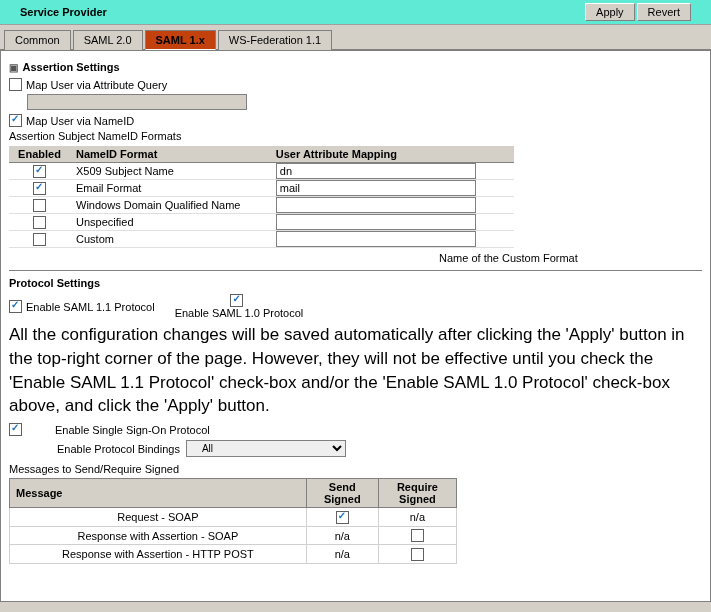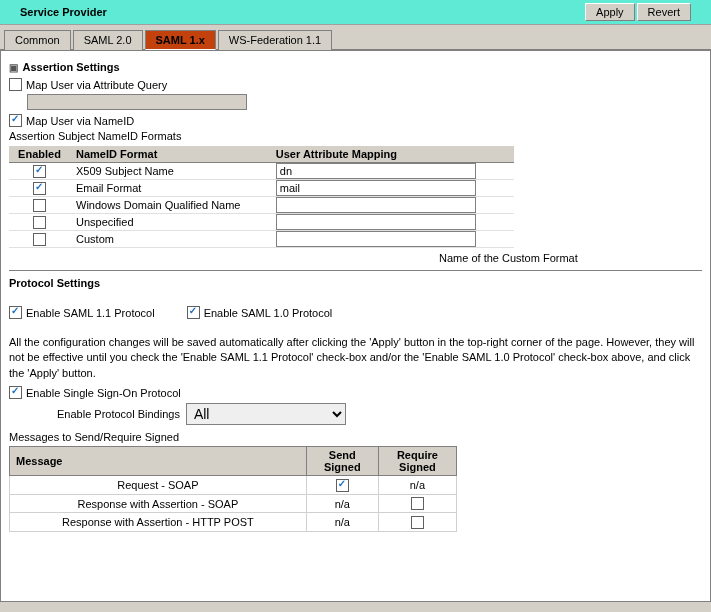--- a/index.html
+++ b/index.html
@@ -140,23 +140,23 @@
       line-height: 1.4;
     }
     .dropdown-row {
       display: flex;
       align-items: center;
       margin: 4px 0;
       font-size: 11px;
     }
     .dropdown-row label { margin-right: 8px; }
     .dropdown-row select {
-      font-size: 14px;
-      border: 1px solid #808080;
-      padding: 1px 3px;
+      font-size: 10px;
+      border: 1px solid #808080;
+      padding: 1px 11px;
       width: 160px;
     }
 
     .messages-section { margin-top: 6px; }
     .messages-label { font-size: 11px; margin-bottom: 3px; }
     .messages-table {
       width: 100%;
       border-collapse: collapse;
       font-size: 11px;
     }
@@ -321,29 +321,29 @@
 
   <div class="section-header">
     <span>Protocol Settings</span>
   </div>
 
   <div class="protocol-row">
     <div class="checkbox-row" style="margin:0;">
       <input type="checkbox" class="checked-cb" style="">
       <span>Enable SAML 1.1 Protocol</span>
     </div>
-    <div class="checkbox-row" style="margin:12px;">
+    <div class="checkbox-row" style="margin:0;flex-direction:column;">
       <input type="checkbox" class="checked-cb" style="">
       <span>Enable SAML 1.0 Protocol</span>
     </div>
   </div>
 
-  <div class="protocol-note" style="margin: 4px 0; font-size:11px; line-height:1.4;">All the configuration changes will be saved automatically after clicking the 'Apply' button in the top-right corner of the page. However, they will not be effective until you check the 'Enable SAML 1.1 Protocol' check-box and/or the 'Enable SAML 1.0 Protocol' check-box above, and click the 'Apply' button.</div>
-
-  <div class="checkbox-row" style="margin-top:5px;">
+  <div class="protocol-note" style="margin: 4px 0; font-size:17px; line-height:1.4;">All the configuration changes will be saved automatically after clicking the 'Apply' button in the top-right corner of the page. However, they will not be effective until you check the 'Enable SAML 1.1 Protocol' check-box and/or the 'Enable SAML 1.0 Protocol' check-box above, and click the 'Apply' button.</div>
+
+  <div class="checkbox-row" style="margin-top:5px;gap:29px;">
     <input type="checkbox" class="checked-cb" style="">
     <span>Enable Single Sign-On Protocol</span>
   </div>
 
   <div class="dropdown-row" style="margin-top:4px;">
     <label style="margin-right:6px;margin-left:48px;">Enable Protocol Bindings</label>
     <select>
       <option>All</option>
       <option>HTTP POST</option>
       <option>HTTP Redirect</option>

